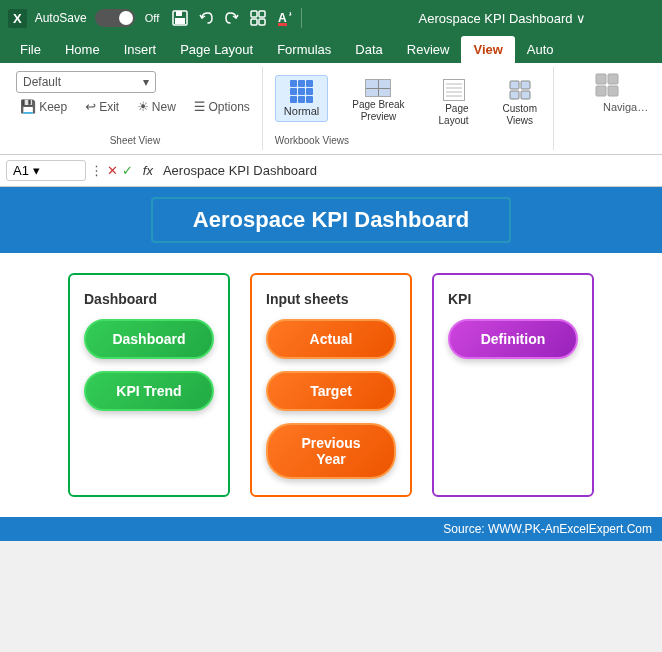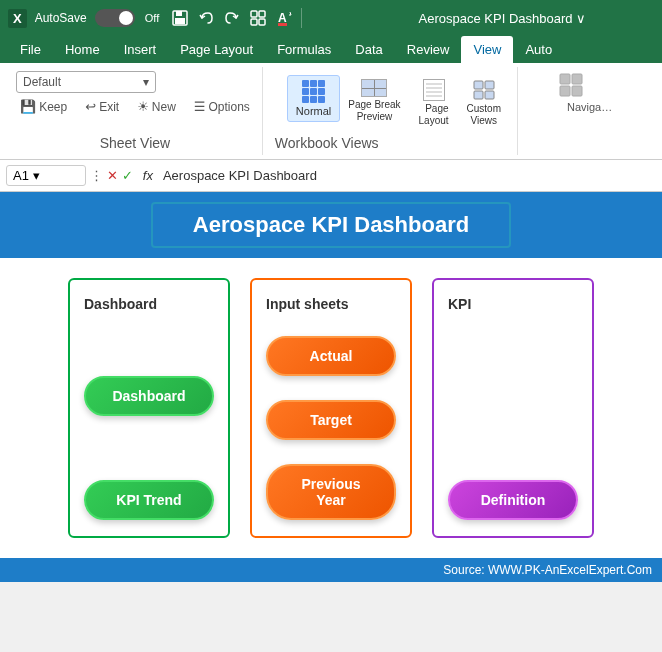--- a/index.html
+++ b/index.html
@@ -75,22 +75,22 @@
     }
     .ribbon-tab {
       color: white;
       font-size: 13px;
       padding: 6px 12px;
       cursor: pointer;
       border-radius: 3px 3px 0 0;
     }
     .ribbon-tab.active {
       background: white;
-      color: #0369a1;
-      font-weight: 400;
+      color: #c2410c;
+      font-weight: 700;
     }
 
     
     .ribbon-body {
       background: white;
       border-bottom: 1px solid #ccc;
       display: flex;
       align-items: stretch;
       padding: 4px 8px;
       gap: 4px;
@@ -99,21 +99,21 @@
 
     
     .ribbon-section {
       display: flex;
       flex-direction: column;
       align-items: center;
       padding: 4px 8px;
       border-right: 1px solid #e0e0e0;
     }
     .ribbon-section-label {
-      font-size: 14px;
+      font-size: 10px;
       color: #555;
       margin-top: auto;
       padding-top: 4px;
     }
     .sheet-view-controls {
       display: flex;
       flex-direction: column;
       gap: 4px;
     }
     .sheet-view-dropdown {
@@ -147,25 +147,24 @@
 
     
     .workbook-views-section {
       display: flex;
       flex-direction: column;
       padding: 4px 8px;
       border-right: 1px solid #e0e0e0;
     }
     .workbook-views-buttons {
       display: flex;
-      gap: 0;
+      gap: 16px;
       flex: 1;
       align-items: flex-start;
       padding-top: 4px;
-      margin-left: 12px;
     }
     .view-button {
       display: flex;
       flex-direction: column;
       align-items: center;
       padding: 4px 8px;
       border-radius: 3px;
       cursor: pointer;
       font-size: 11px;
       color: #333;
@@ -264,22 +263,21 @@
     }
 
     
     .card {
       border-radius: 6px;
       padding: 16px 14px;
       min-width: 140px;
       display: flex;
       flex-direction: column;
       align-items: center;
-      gap: 24px;
-      justify-content: space-between;
+      gap: 12px;
     }
     .card-green {
       border: 2px solid #00aa44;
     }
     .card-orange {
       border: 2px solid #ff6600;
     }
     .card-purple {
       border: 2px solid #9933cc;
     }

